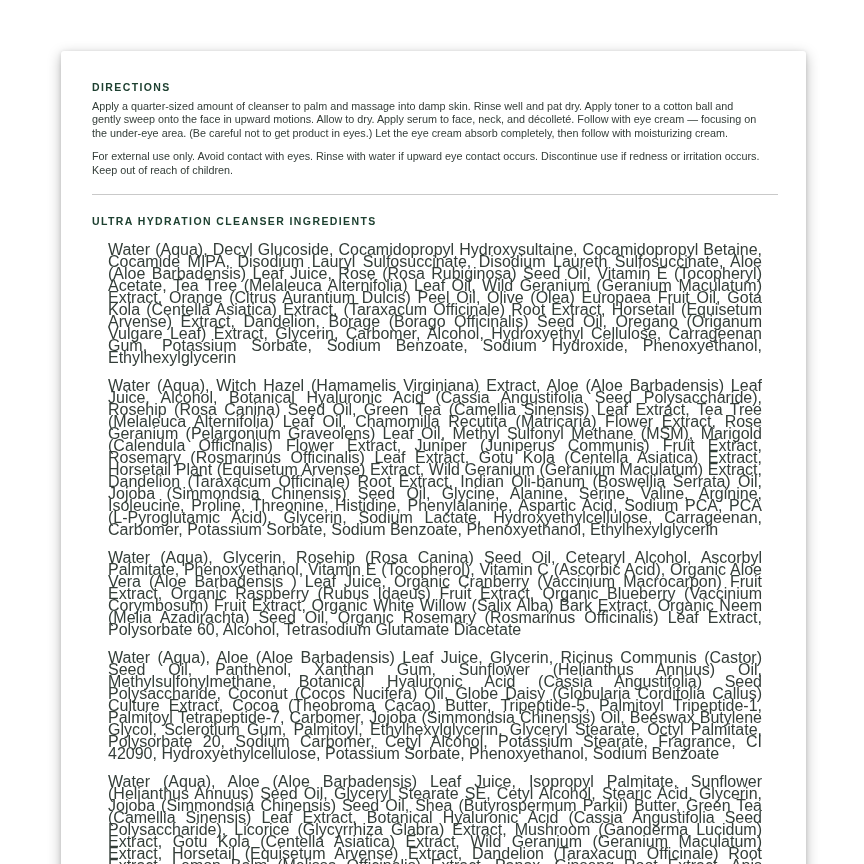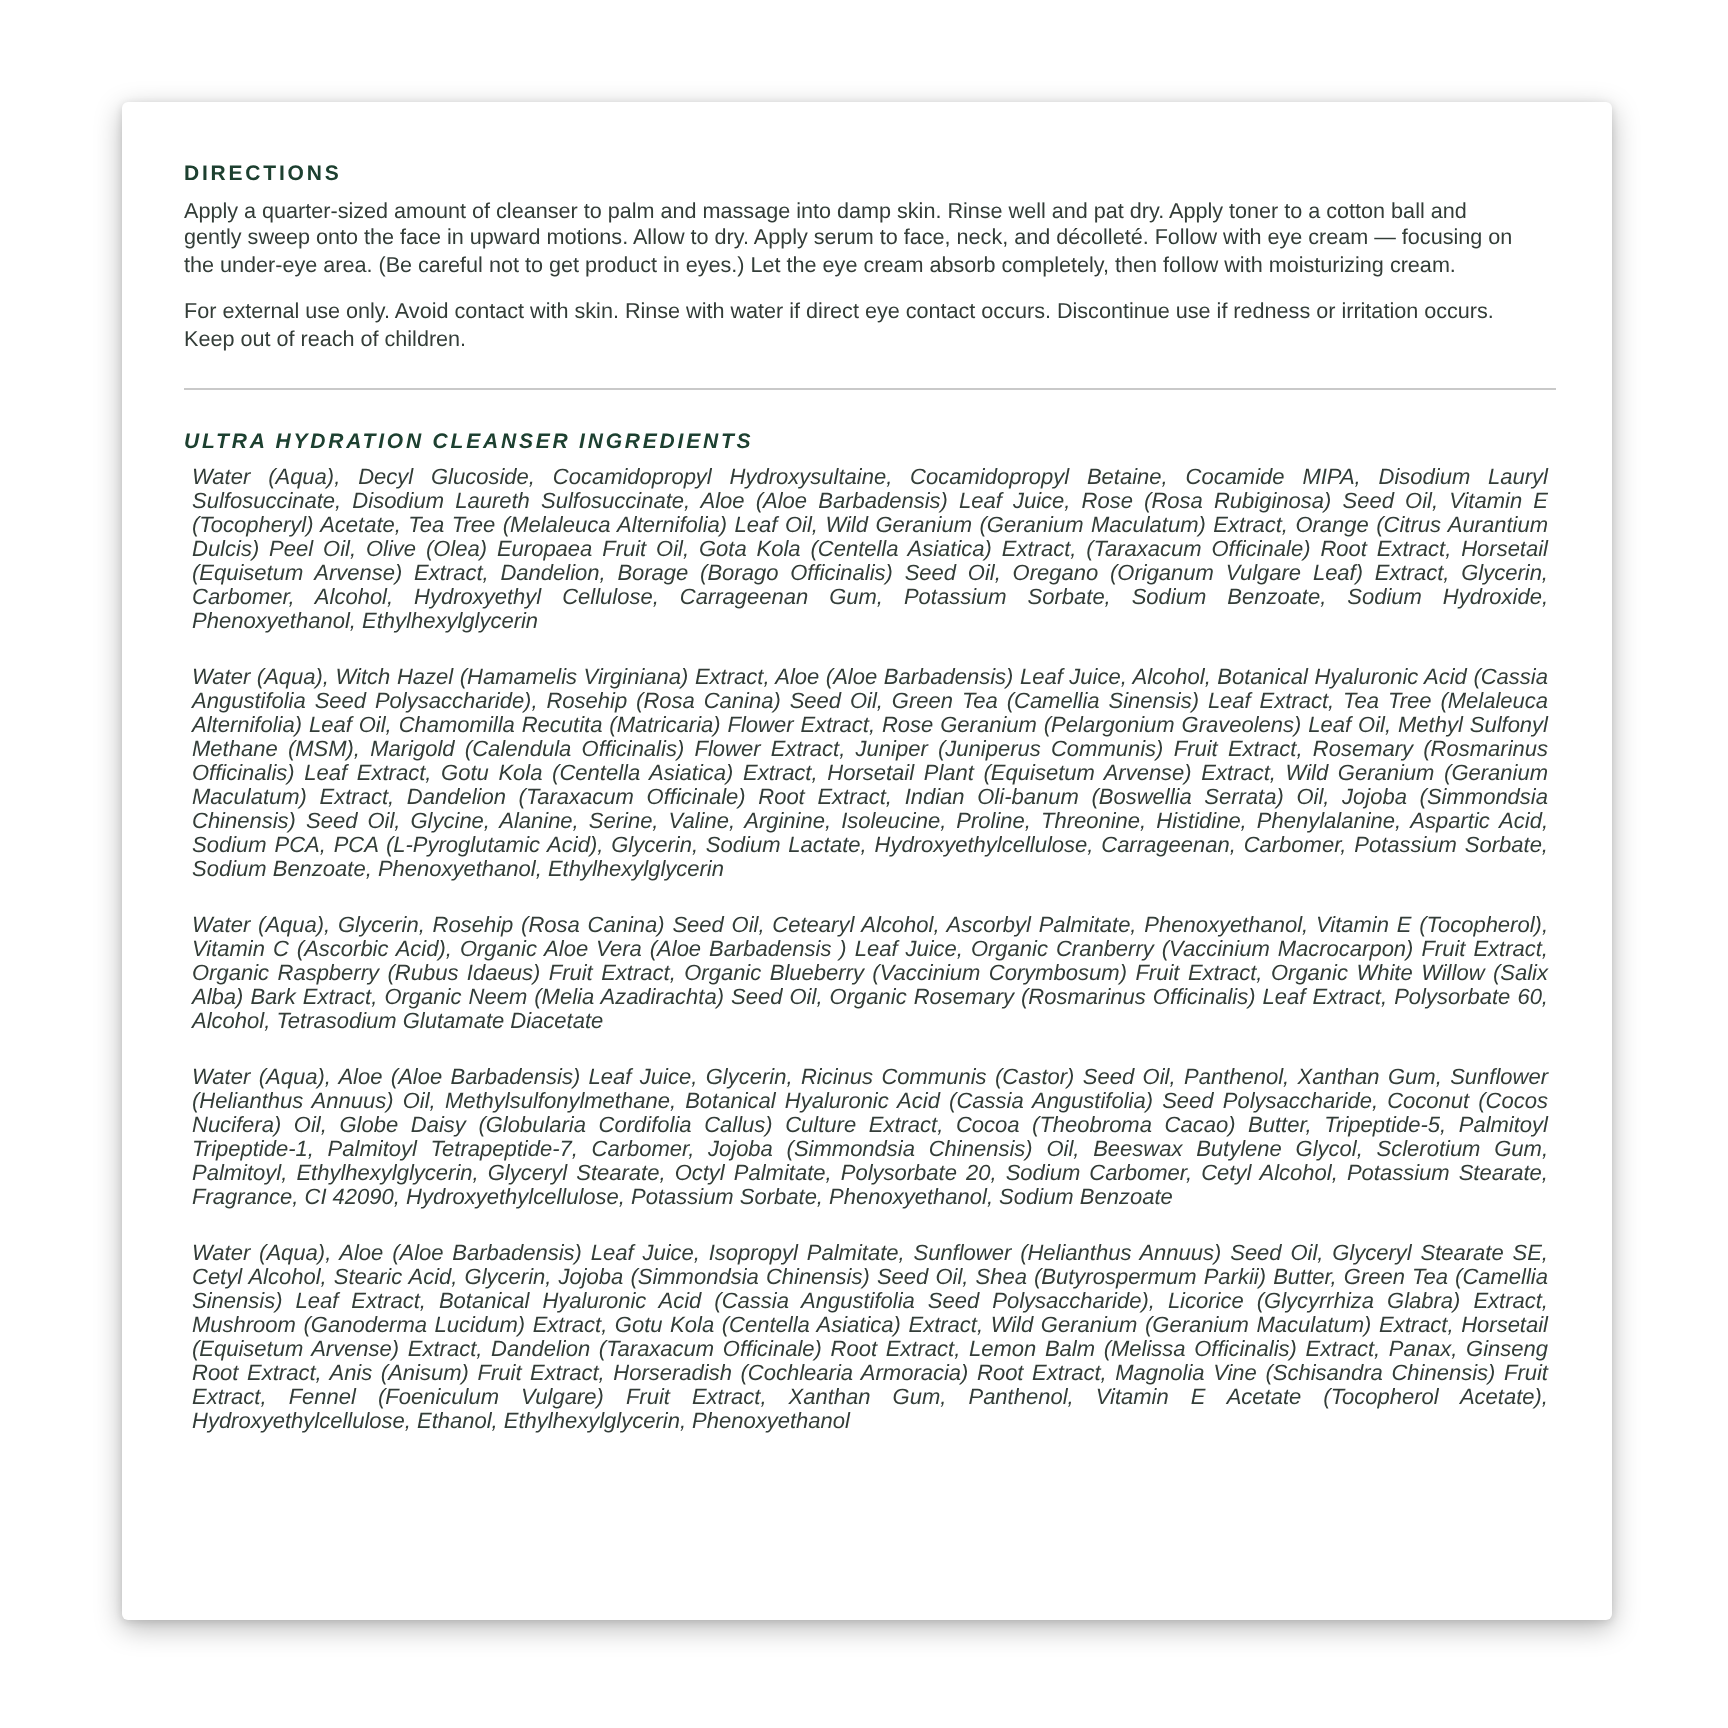--- a/index.html
+++ b/index.html
@@ -37,39 +37,39 @@
     line-height: 13.4px;
     color: #333d38;
     text-align: left;
   }
   p.dir:last-of-type { margin-bottom: 0; }
   hr.divider {
     border: none;
     border-top: 1px solid #c9c9c9;
     margin: 17px 0 20px 0;
   }
-  section.ing-section { margin-top: 16px; font-style: italic; }
+  section.ing-section { margin-top: 16px; }
   section.ing-section:first-of-type { margin-top: 0; }
   section.ing-section h3.doc-heading { margin-bottom: 5px; }
   p.ing {
-    margin: 4px;
-    font-size: 11px;
+    margin: 16px;
+    font-size: 16px;
     line-height: 12px;
     color: #333d38;
     text-align: justify;
   }
 </style>
 </head>
 <body>
 
 <div class="card">
 
   <h2 class="doc-heading">DIRECTIONS</h2>
   <p class="dir">Apply a quarter-sized amount of cleanser to palm and massage into damp skin. Rinse well and pat dry. Apply toner to a cotton ball and gently sweep onto the face in upward motions. Allow to dry. Apply serum to face, neck, and décolleté. Follow with eye cream — focusing on the under-eye area. (Be careful not to get product in eyes.) Let the eye cream absorb completely, then follow with moisturizing cream.</p>
-  <p class="dir">For external use only. Avoid contact with skin. Rinse with water if direct eye contact occurs. Discontinue use if redness or irritation occurs. Keep out of reach of children.</p>
+  <p class="dir">For external use only. Avoid contact with eyes. Rinse with water if upward eye contact occurs. Discontinue use if redness or irritation occurs. Keep out of reach of children.</p>
 
   <hr class="divider">
 
   <section class="ing-section">
     <h3 class="doc-heading">ULTRA HYDRATION CLEANSER INGREDIENTS</h3>
     <p class="ing">Water (Aqua), Decyl Glucoside, Cocamidopropyl Hydroxysultaine, Cocamidopropyl Betaine, Cocamide MIPA, Disodium Lauryl Sulfosuccinate, Disodium Laureth Sulfosuccinate, Aloe (Aloe Barbadensis) Leaf Juice, Rose (Rosa Rubiginosa) Seed Oil, Vitamin E (Tocopheryl) Acetate, Tea Tree (Melaleuca Alternifolia) Leaf Oil, Wild Geranium (Geranium Maculatum) Extract, Orange (Citrus Aurantium Dulcis) Peel Oil, Olive (Olea) Europaea Fruit Oil, Gota Kola (Centella Asiatica) Extract, (Taraxacum Officinale) Root Extract, Horsetail (Equisetum Arvense) Extract, Dandelion, Borage (Borago Officinalis) Seed Oil, Oregano (Origanum Vulgare Leaf) Extract, Glycerin, Carbomer, Alcohol, Hydroxyethyl Cellulose, Carrageenan Gum, Potassium Sorbate, Sodium Benzoate, Sodium Hydroxide, Phenoxyethanol, Ethylhexylglycerin</p>
   </section>
 
   <section class="ing-section">
     <p class="ing">Water (Aqua), Witch Hazel (Hamamelis Virginiana) Extract, Aloe (Aloe Barbadensis) Leaf Juice, Alcohol, Botanical Hyaluronic Acid (Cassia Angustifolia Seed Polysaccharide), Rosehip (Rosa Canina) Seed Oil, Green Tea (Camellia Sinensis) Leaf Extract, Tea Tree (Melaleuca Alternifolia) Leaf Oil, Chamomilla Recutita (Matricaria) Flower Extract, Rose Geranium (Pelargonium Graveolens) Leaf Oil, Methyl Sulfonyl Methane (MSM), Marigold (Calendula Officinalis) Flower Extract, Juniper (Juniperus Communis) Fruit Extract, Rosemary (Rosmarinus Officinalis) Leaf Extract, Gotu Kola (Centella Asiatica) Extract, Horsetail Plant (Equisetum Arvense) Extract, Wild Geranium (Geranium Maculatum) Extract, Dandelion (Taraxacum Officinale) Root Extract, Indian Oli-banum (Boswellia Serrata) Oil, Jojoba (Simmondsia Chinensis) Seed Oil, Glycine, Alanine, Serine, Valine, Arginine, Isoleucine, Proline, Threonine, Histidine, Phenylalanine, Aspartic Acid, Sodium PCA, PCA (L-Pyroglutamic Acid), Glycerin, Sodium Lactate, Hydroxyethylcellulose, Carrageenan, Carbomer, Potassium Sorbate, Sodium Benzoate, Phenoxyethanol, Ethylhexylglycerin</p>

